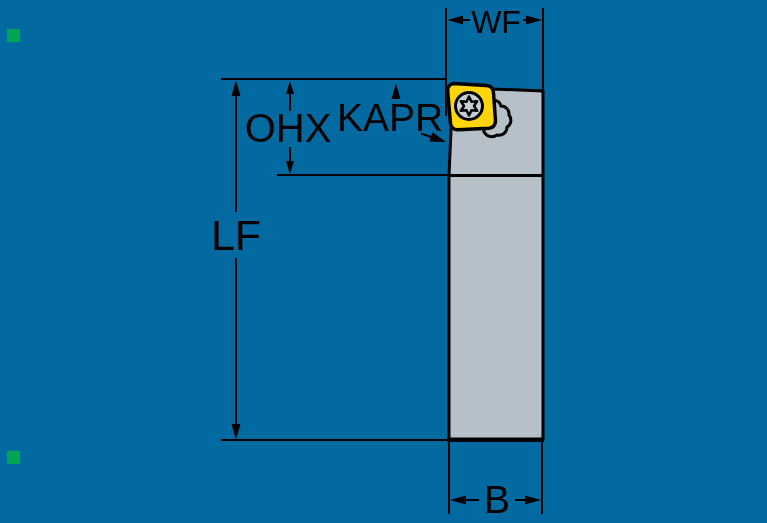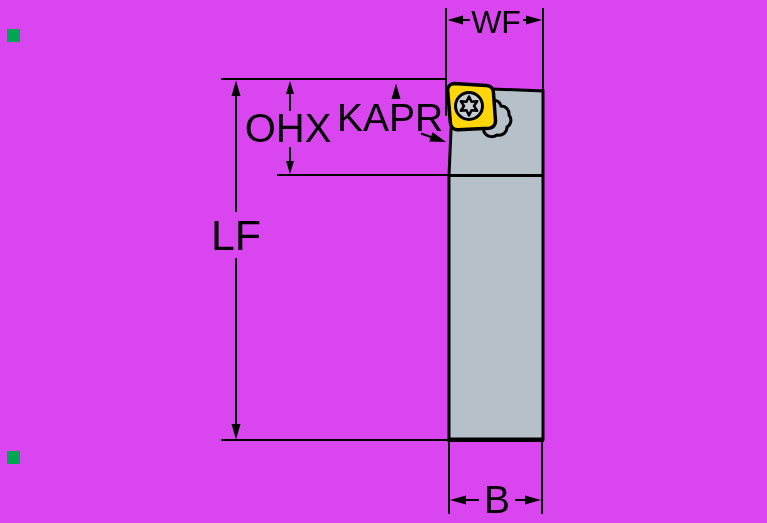--- a/index.html
+++ b/index.html
@@ -1,19 +1,19 @@
 <!DOCTYPE html>
 <html><head>
 <meta charset="utf-8">
 <style>
   html,body{margin:0;padding:0;background:#ffffff;}
   .canvas{
     position:relative;
     width:767px;height:523px;
-    background:#d946ef;
+    background:#0369a1;
     overflow:hidden;
     font-family:"Liberation Sans", sans-serif;
   }
   svg text{
     fill:#000000;
     font-family:"Liberation Sans", sans-serif;
   }
   .dim-label{font-size:40px;}
   .dim-label-wf{font-size:32px;}
   .dim-label-kapr{font-size:39px;}

